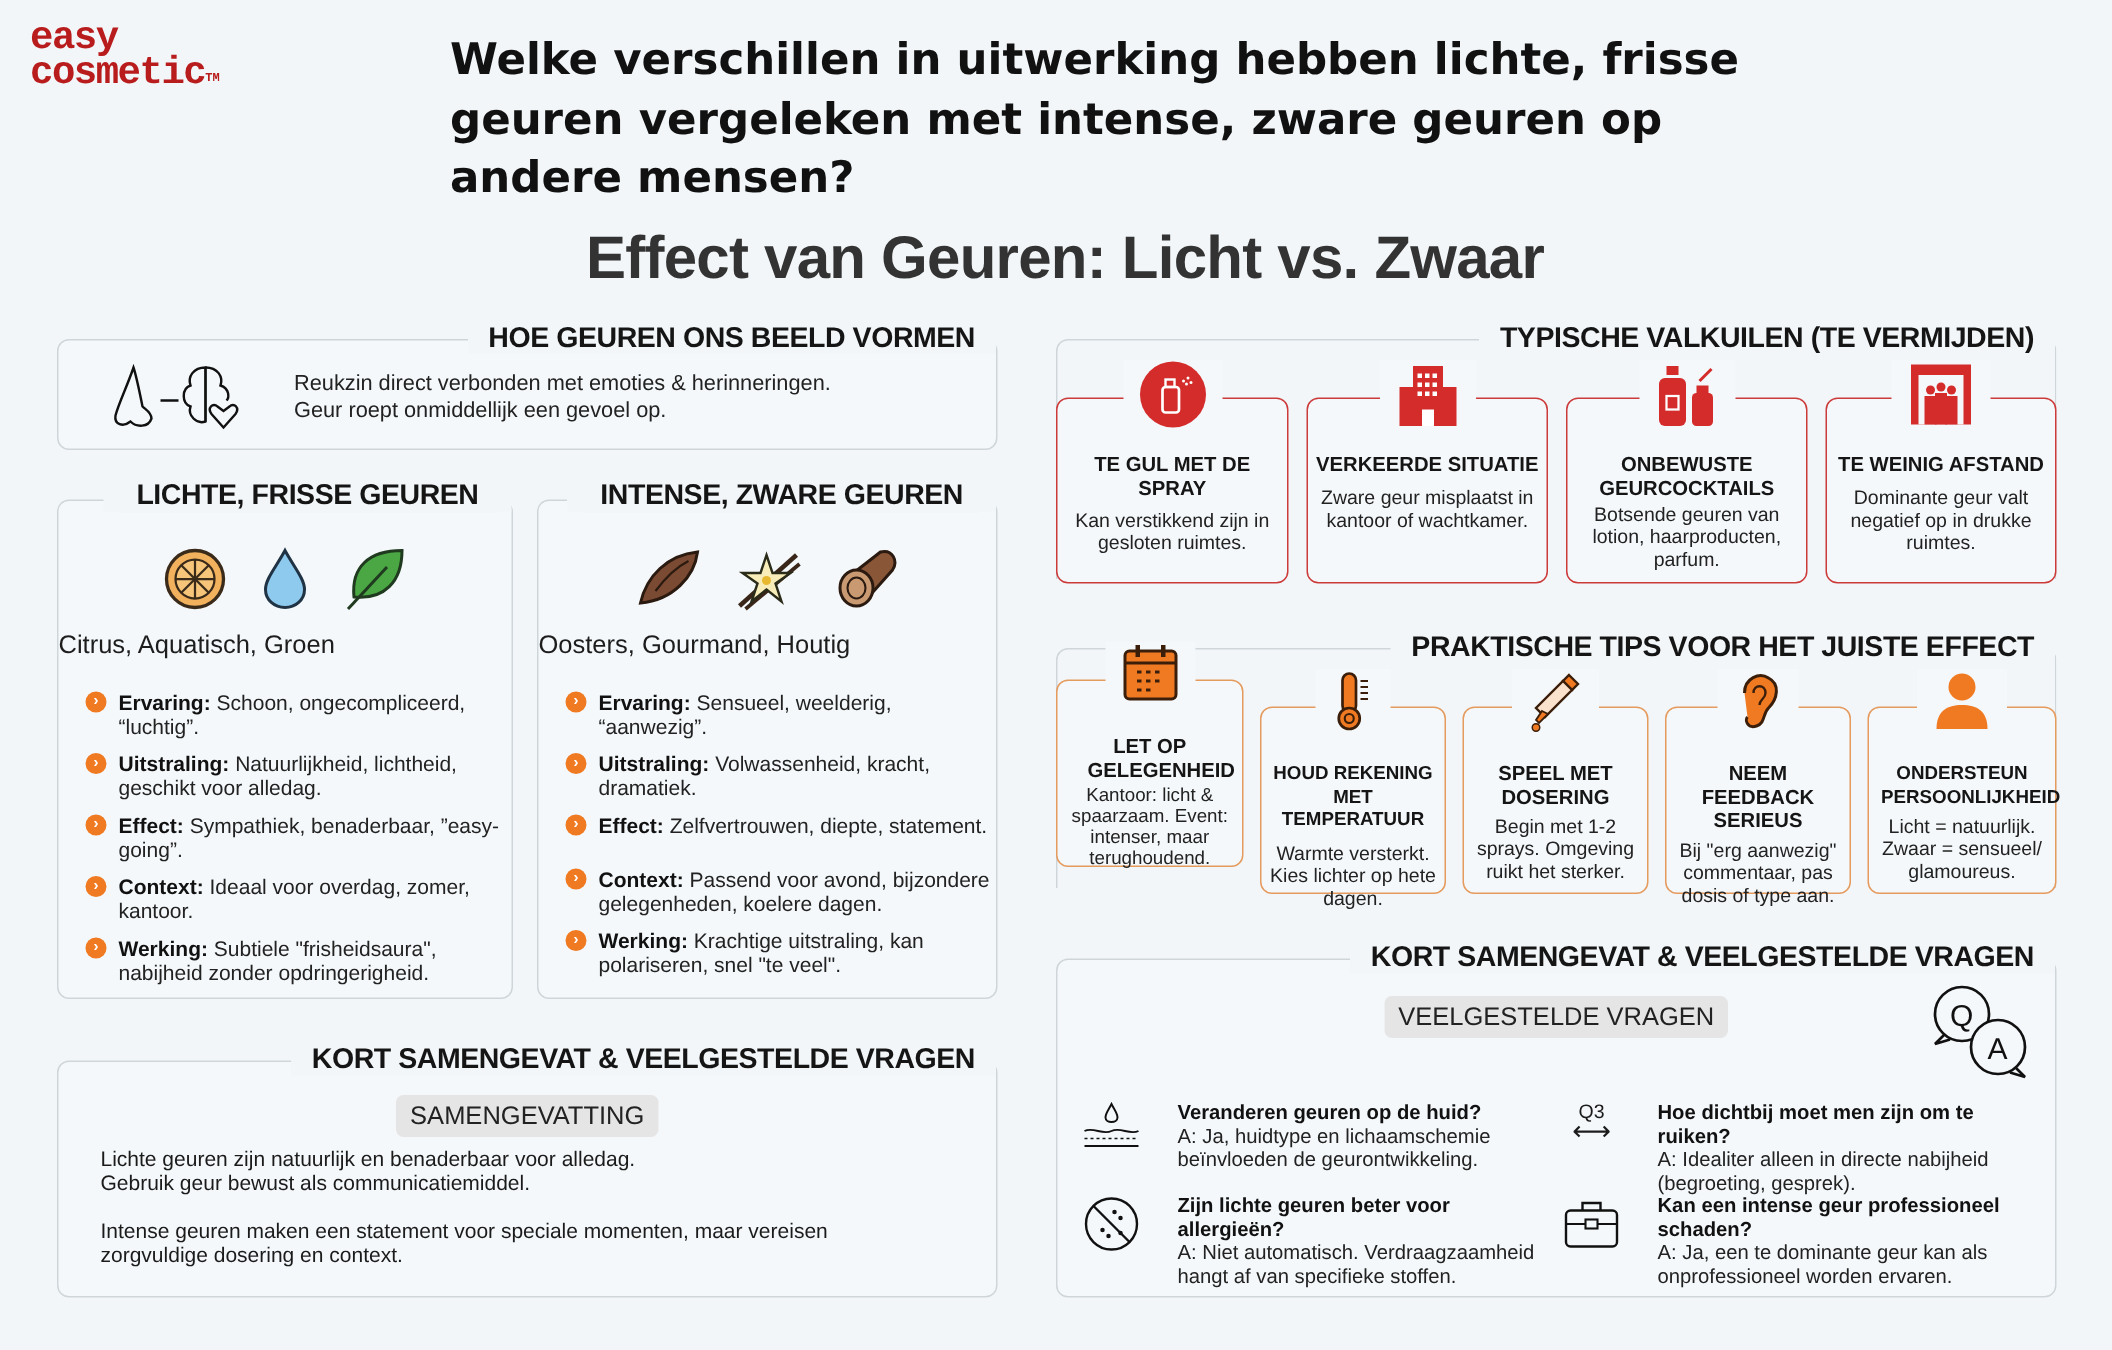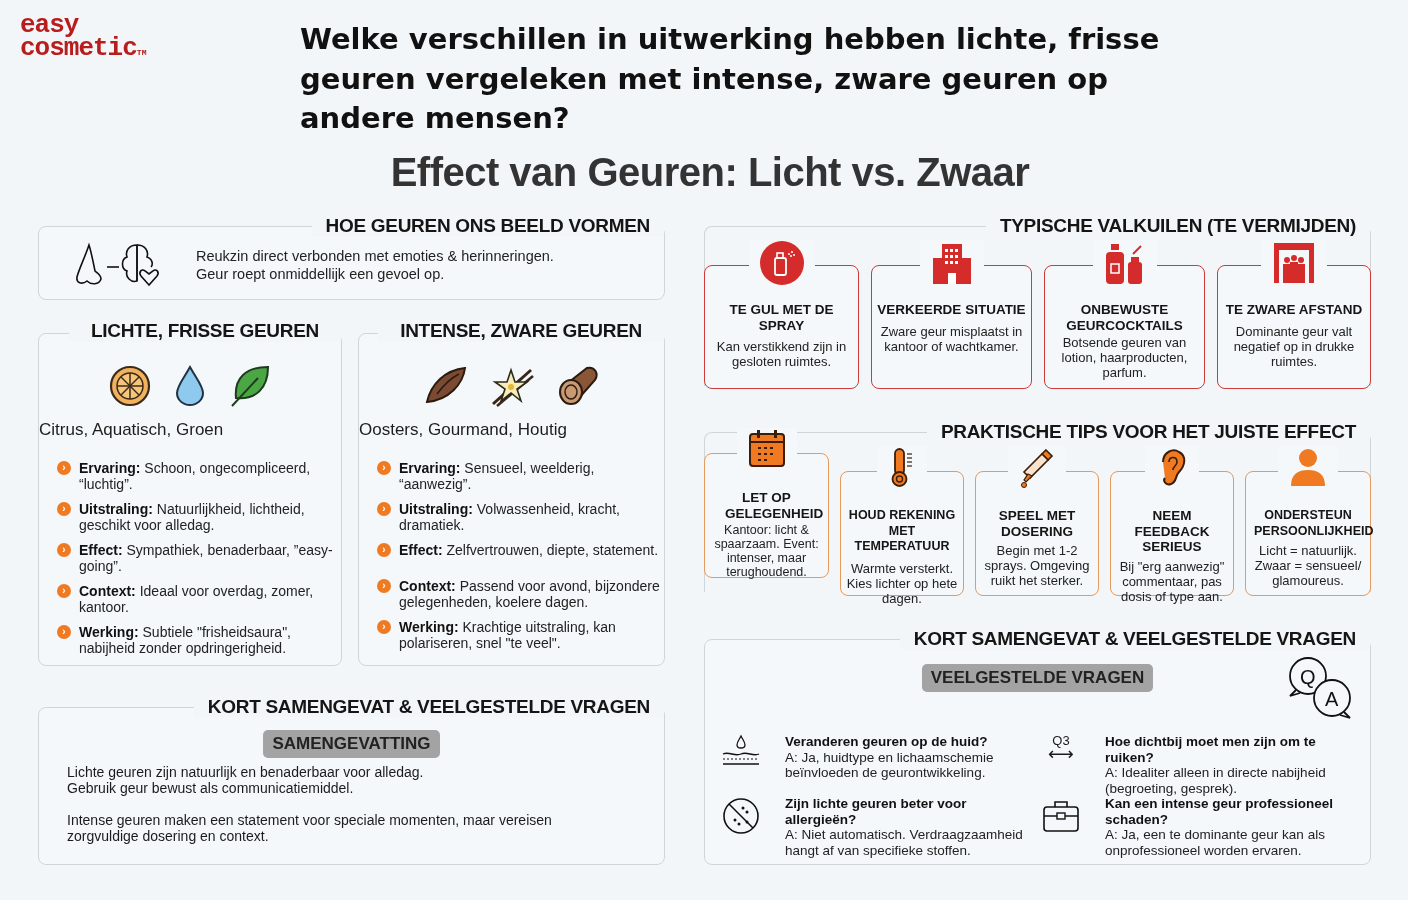--- a/index.html
+++ b/index.html
@@ -6,21 +6,21 @@
 html,body{width:1408px;height:900px;background:#f2f6f8;font-family:"Liberation Sans","DejaVu Sans",sans-serif;color:#1b1b1b;overflow:hidden}
 .abs{position:absolute}
 .logo{left:20px;top:14px;font-family:Liberation Mono, monospace;font-weight:bold;font-size:26px;line-height:23px;letter-spacing:-1px;color:#b91c1c}
 .logo sup{font-size:8px;letter-spacing:0;vertical-align:top;position:relative;top:4px}
 .question{left:300px;top:20px;width:900px;font-family:"DejaVu Sans",sans-serif;font-weight:bold;font-size:29px;line-height:39.5px;color:#111}
 .main-title{left:0;top:150px;width:1420px;text-align:center;font-weight:bold;font-size:40px;color:#333;letter-spacing:-0.5px}
 .panel{position:absolute;border:1.5px solid #cfd6da;border-radius:8px;background:#f4f8fa}
 .panel-head{position:absolute;top:-12px;left:0;right:0;text-align:right}
 .panel-head span{background:#f2f6f8;padding:0 14px;font-weight:bold;font-size:19px;color:#151515;letter-spacing:-0.3px}
 .pill{display:inline-block;background:#f07a22;color:#fff;font-weight:bold;font-size:19px;padding:3px 8px;border-radius:5px;letter-spacing:-0.2px}
-.pill-soft{display:inline-block;background:#a3a3a3;color:#222;font-weight:bold;font-size:17px;padding:4px 9px;border-radius:5px}
+.pill-soft{display:inline-block;background:#e5e5e5;color:#222;font-weight:normal;font-size:17px;padding:4px 9px;border-radius:5px}
 .icons-row{display:flex;justify-content:center;gap:18px;margin-top:30px}
 .subtitle{text-align:left;font-size:17px;color:#1d1d1d;margin-top:12px}
 .bullets{list-style:none;margin:20px 0 0 18px}
 .bullets li{position:relative;padding-left:22px;font-size:14px;line-height:16px;margin-bottom:9px;color:#222}
 .bullets li .dot{position:absolute;left:0;top:1px;width:14px;height:14px;border-radius:50%;background:#f07a22;color:#fff;font-size:10px;line-height:14px;text-align:center;font-weight:bold}
 .bullets li b{font-weight:bold;color:#111}
 .card{position:absolute;border:1.6px solid #cc3a3a;border-radius:8px;text-align:center;background:#f4f8fa}
 .card.orange{border-color:#e59a5e}
 .card .icn{position:absolute;top:-26px;left:50%;transform:translateX(-50%);background:#f4f8fa;padding:0 10px}
 .card h4{font-size:13.5px;font-weight:bold;color:#151515;line-height:15.5px;margin-top:36px}
@@ -189,21 +189,21 @@
         <rect x="8" y="10" width="30" height="33" fill="#f4f8fa"></rect>
         <g fill="#d42b2b">
           <circle cx="16" cy="20" r="3"></circle>
           <circle cx="23" cy="18" r="3"></circle>
           <circle cx="30" cy="20" r="3"></circle>
           <rect x="12" y="24" width="8" height="19"></rect>
           <rect x="19" y="22" width="8" height="21"></rect>
           <rect x="26" y="24" width="8" height="19"></rect>
         </g>
       </svg></div>
-  <h4>TE ZWARE AFSTAND</h4>
+  <h4>TE WEINIG AFSTAND</h4>
   <p>Dominante geur valt negatief op in drukke ruimtes.</p>
 </div>
 
 <div class="panel" style="left:704px;top:432px;width:667px;height:160px;border-bottom:none;border-radius:8px 8px 0 0;background:transparent">
   <div class="panel-head"><span>PRAKTISCHE TIPS VOOR HET JUISTE EFFECT</span></div>
 </div>
 <div class="card orange" style="left:704px;top:453px;width:125px;height:125px">
   <div class="icn"><svg width="40" height="42" viewBox="0 0 40 42">
         <rect x="3" y="6" width="34" height="32" rx="3" fill="#f07a22" stroke="#3a1e0a" stroke-width="2"></rect>
         <line x1="3" y1="14" x2="37" y2="14" stroke="#3a1e0a" stroke-width="2"></line>

